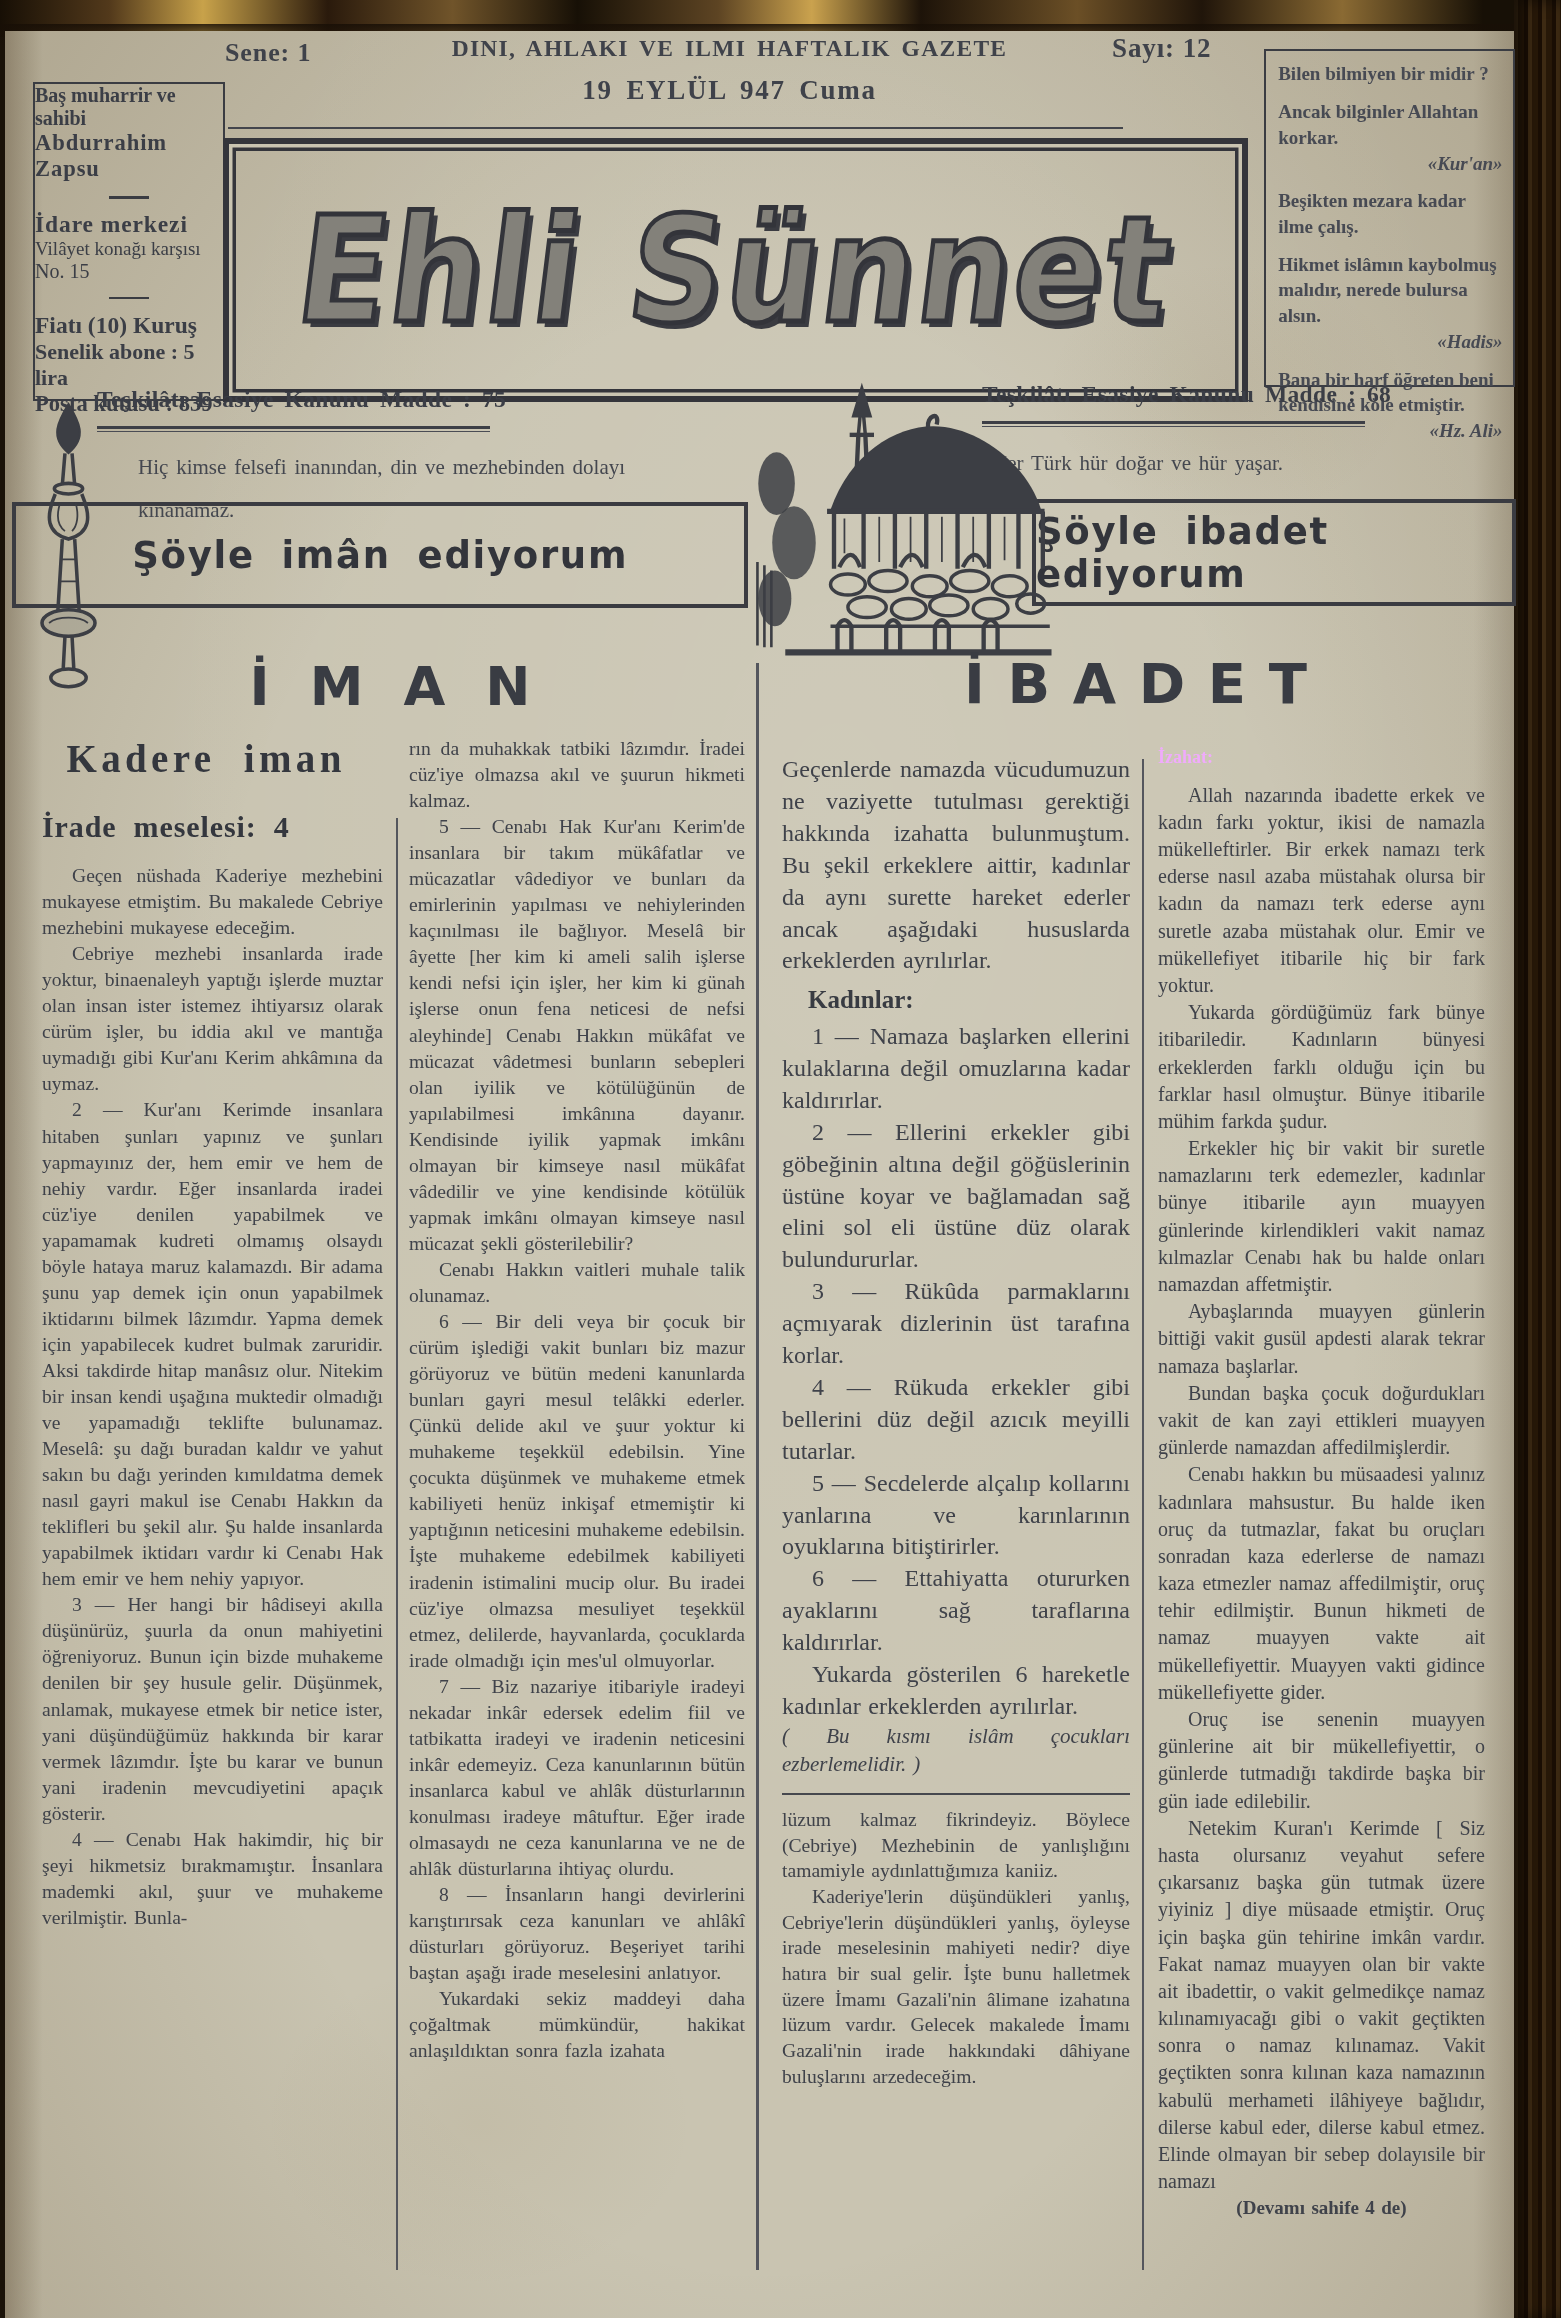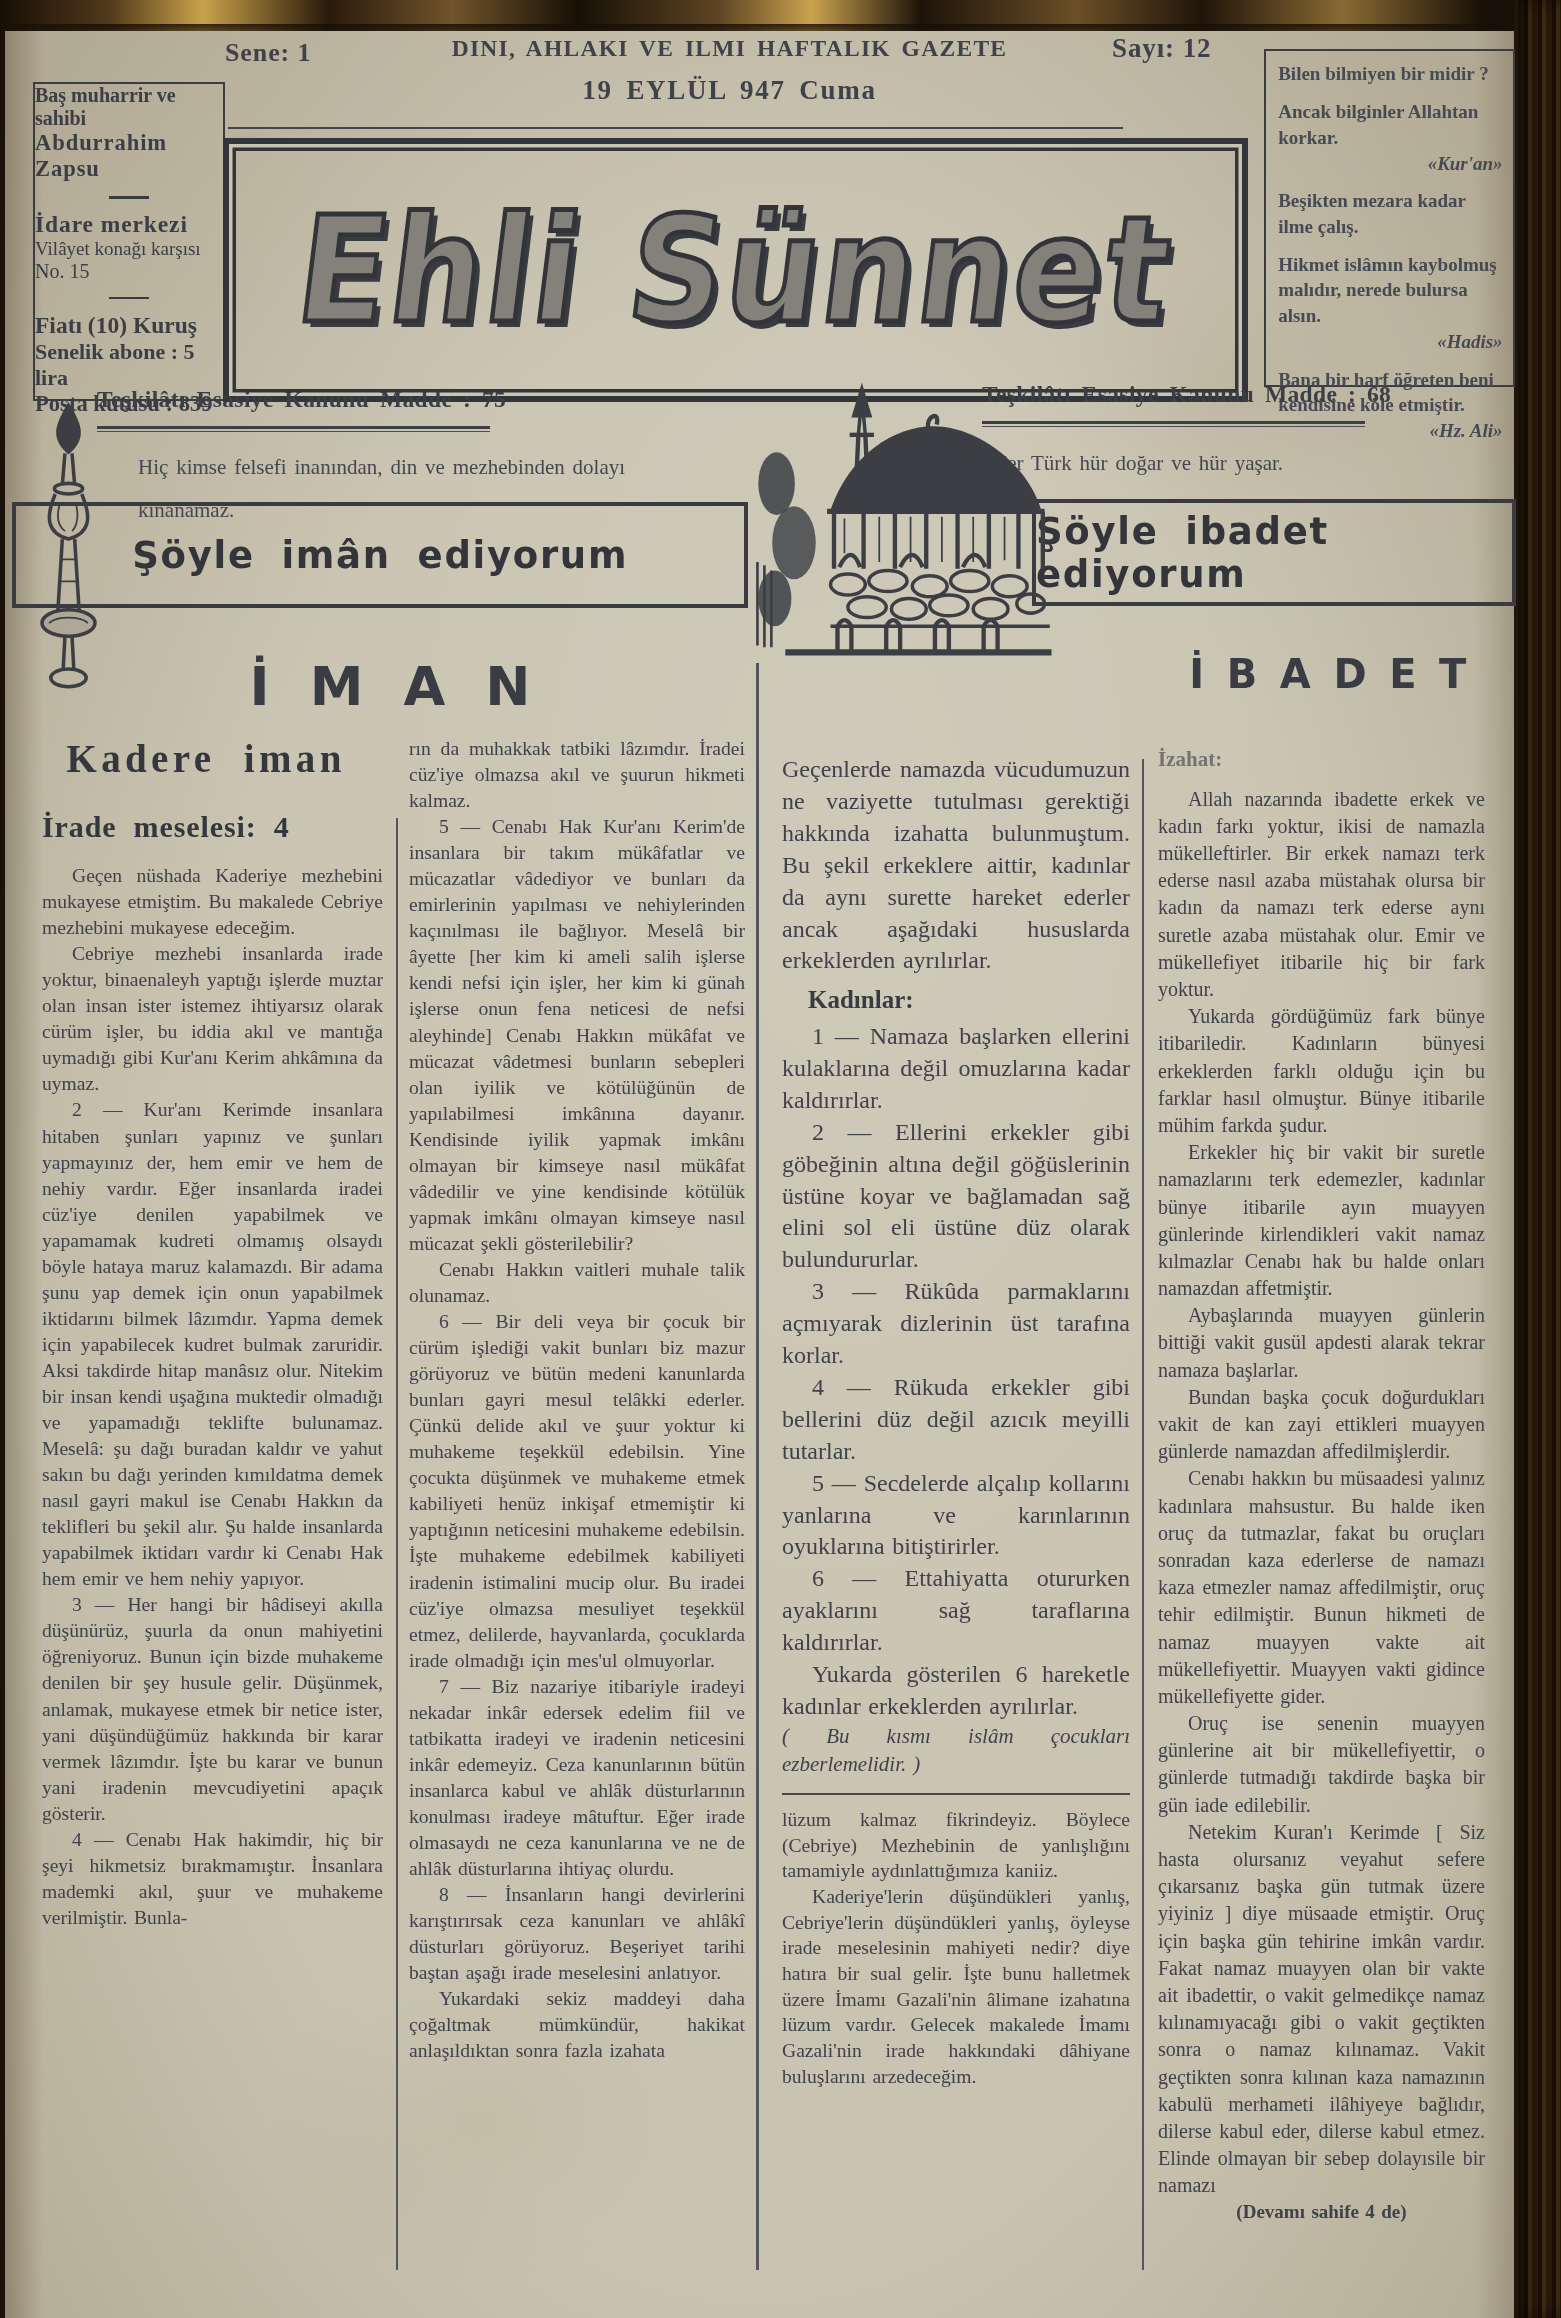--- a/index.html
+++ b/index.html
@@ -106,40 +106,40 @@
   }
   .mosque{position:absolute;left:747px;top:379px;width:308px;height:284px;}
   .candle{position:absolute;left:19px;top:400px;width:99px;height:294px;}
 
   
   .section-title{
     position:absolute;text-align:center;
     font-family:"DejaVu Sans","Liberation Sans",sans-serif;font-weight:bold;color:#393c43;
   }
   .iman-title{left:42px;top:655px;width:696px;font-size:54px;letter-spacing:40px;text-indent:40px;}
-  .ibadet-title{left:782px;top:651px;width:707px;font-size:40px;letter-spacing:22.6px;text-indent:22.6px;text-align:right;}
+  .ibadet-title{left:782px;top:651px;width:707px;font-size:56px;letter-spacing:22.6px;text-indent:22.6px;}
 
   .vdiv{position:absolute;background:#54565d;}
   .d1{left:396px;top:818px;width:1.7px;height:1452px;}
   .d2{left:756px;top:663px;width:2.6px;height:1607px;}
   .d3{left:1142px;top:759px;width:1.7px;height:1511px;}
 
   
   .col{position:absolute;text-align:justify;color:#3f424a;}
   .col p{margin:0;text-indent:30px;word-spacing:1.7px;}
   .col p.cont{text-indent:0;}
   .col1{left:42px;top:733px;width:341px;font-size:19.6px;line-height:1.33;}
   .col2{left:409px;top:736px;width:336px;font-size:19.6px;line-height:1.33;}
   .col3{left:782px;top:754px;width:348px;font-size:24px;line-height:1.33;}
   .col4{left:1158px;top:745px;width:327px;font-size:20px;line-height:1.36;}
 
   .h-kadere{font-size:39px;letter-spacing:4.4px;word-spacing:14px;margin:0 0 22.6px 24.4px;color:#34373e;}
   .h-irade{font-size:30px;letter-spacing:0.9px;word-spacing:8.7px;margin:0 0 15.7px 0;color:#34373e;}
   .h-kadinlar{font-size:25px;margin:5.2px 0;text-indent:26px;color:#383b42;}
-  .h-izahat{font-size:21px;margin:0 0 12.2px 0;color:#737373;font-family:Liberation Serif, serif;}
+  .h-izahat{font-size:18px;margin:0 0 12.2px 0;color:#f0abfc;font-family:Liberation Serif, serif;}
   .note-italic{font-style:italic;font-size:21px;margin-top:7px;}
   .col-rule{border:none;border-top:2.6px solid #46484e;margin:14px 0 12.2px;}
   .small-text{font-size:19.6px;line-height:1.31;}
   .small-text p{margin:0;text-indent:30px;}
   .small-text p.cont{text-indent:0;}
   .continuation{text-align:center;font-size:19px;font-weight:bold;margin-top:3.5px;}
 </style>
 </head>
 <body>
 

